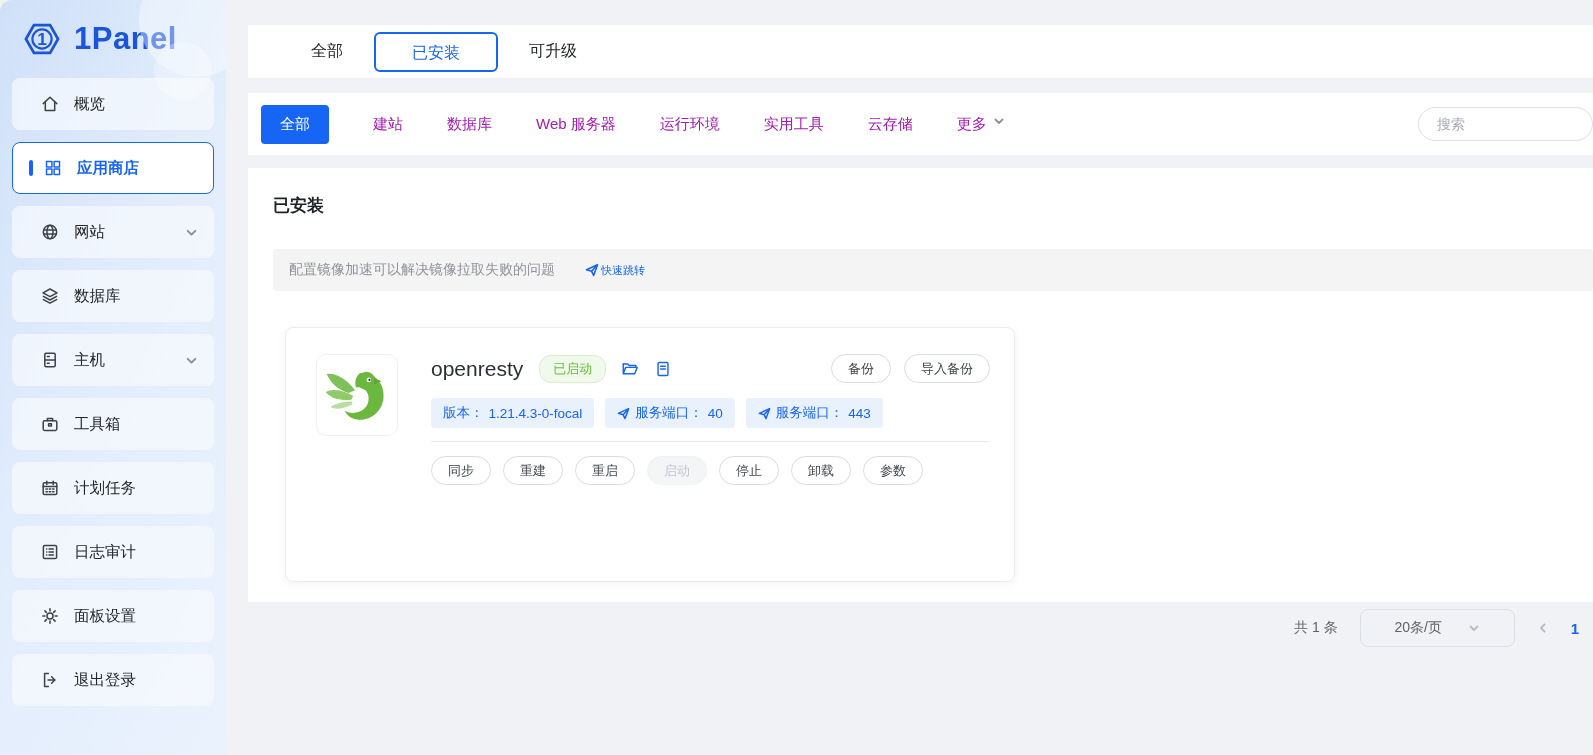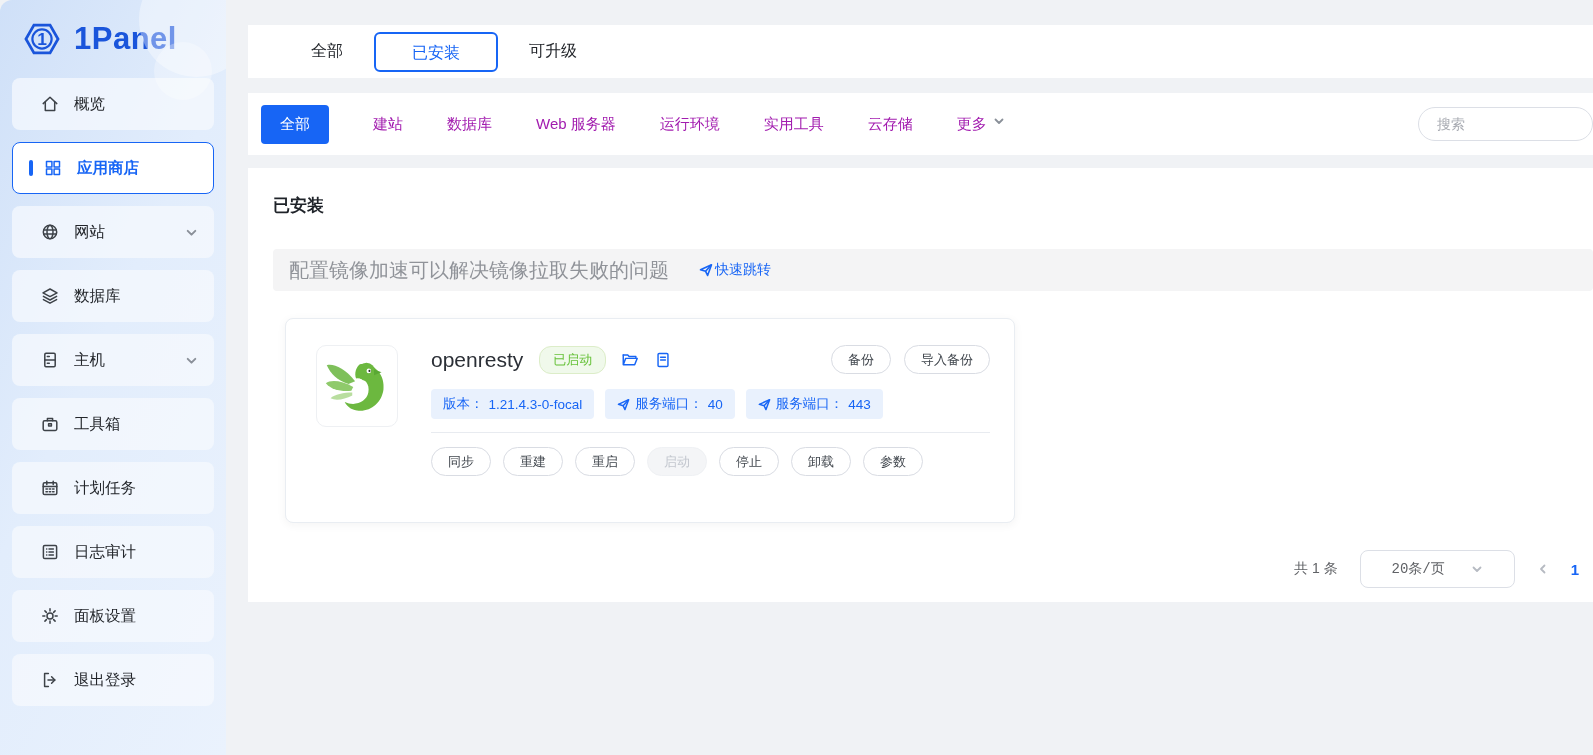--- a/index.html
+++ b/index.html
@@ -48,28 +48,28 @@
   .search-input { width:175px; height:34px; border:1px solid #dcdfe6; border-radius:17px;
     padding:0 18px; font-size:14px; color:#333; outline:none; }
   .search-input::placeholder { color:#a8abb2; }
 
   
   .panel { position:absolute; left:248px; top:168px; right:0; height:434px; background:#fff;
     padding:26px 0 0 25px; }
   .section-title { font-size:17px; font-weight:700; color:#1f2329; }
   .alert { margin-top:32px; height:42px; background:#f4f4f5; border-radius:4px;
     display:flex; align-items:center; padding-left:16px; }
-  .alert-msg { font-size:20px; color:#909399; }
+  .alert-msg { font-size:14px; color:#909399; }
   .alert-link { margin-left:30px; display:inline-flex; align-items:center; gap:2px;
-    font-size:14px; color:#1765f5; cursor:pointer; }
+    font-size:11px; color:#1765f5; cursor:pointer; }
   .alert-link svg { width:14px; height:14px; stroke:#1765f5; fill:none; stroke-width:1.6;
     stroke-linejoin:round; }
 
   
-  .card { margin:27px 0 0 12px; width:730px; height:205px; background:#fff;
+  .card { margin:36px 0 0 12px; width:730px; height:255px; background:#fff;
     border:1px solid #e9edf2; border-radius:8px; box-shadow:0 2px 10px rgba(31,35,41,0.05);
     padding:26px 24px 0 30px; display:flex; }
   .app-logo { width:82px; height:82px; border:1px solid #eef0f3; border-radius:10px;
     background:#fff; display:flex; align-items:center; justify-content:center; flex:none; }
   .app-logo svg { width:68px; height:68px; }
   .app-body { flex:1; margin-left:33px; min-width:0; }
   .row1 { display:flex; align-items:center; }
   .app-name { font-size:21px; font-weight:500; color:#2b2f36; }
   .badge { margin-left:16px; font-size:13px; color:#67c23a; background:#f0f9eb;
     border:1px solid #dcedc8; border-radius:12px; padding:4px 13px; }
@@ -90,21 +90,21 @@
   .divider { margin-top:13px; border-top:1px solid #e8ebf0; }
   .row4 { margin-top:14px; display:flex; gap:12px; }
   .pill.disabled { background:#f4f5f7; border-color:#eff1f4; color:#c3c7cf; cursor:not-allowed; }
 
   
   .pagination { margin-top:27px; display:flex; align-items:center; justify-content:flex-end;
     gap:22px; padding-right:14px; }
   .pg-total { font-size:14px; color:#606266; }
   .pg-size { width:155px; height:38px; border:1px solid #dcdfe6; border-radius:8px;
     display:flex; align-items:center; justify-content:center; gap:26px; font-size:14px;
-    color:#606266; cursor:pointer;font-family:Liberation Mono, monospace; }
+    color:#606266; cursor:pointer; }
   .pg-size svg, .pg-prev svg { width:12px; height:12px; stroke:#b6bac2; fill:none;
     stroke-width:1.8; stroke-linecap:round; stroke-linejoin:round; }
   .pg-prev { display:inline-flex; cursor:pointer; }
   .pg-current { font-size:15px; font-weight:700; color:#1765f5; cursor:pointer; }
 </style>
 </head>
 <body>
 
 <aside class="sidebar">
   <div class="bubble b1"></div>

